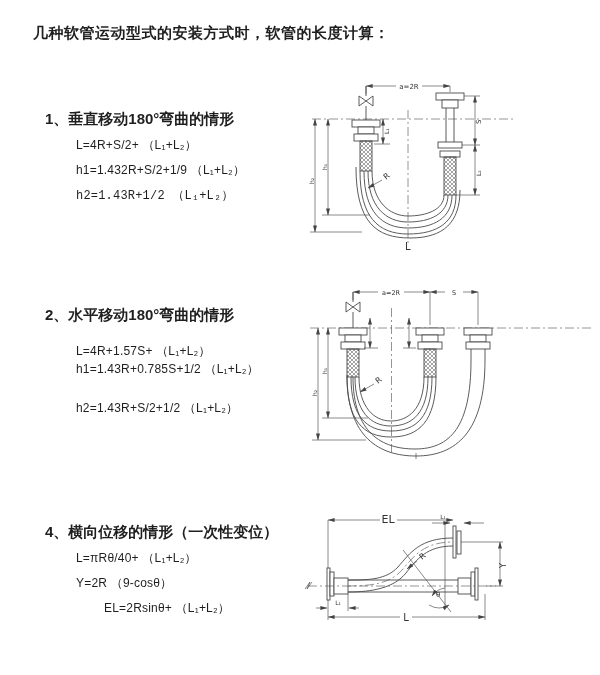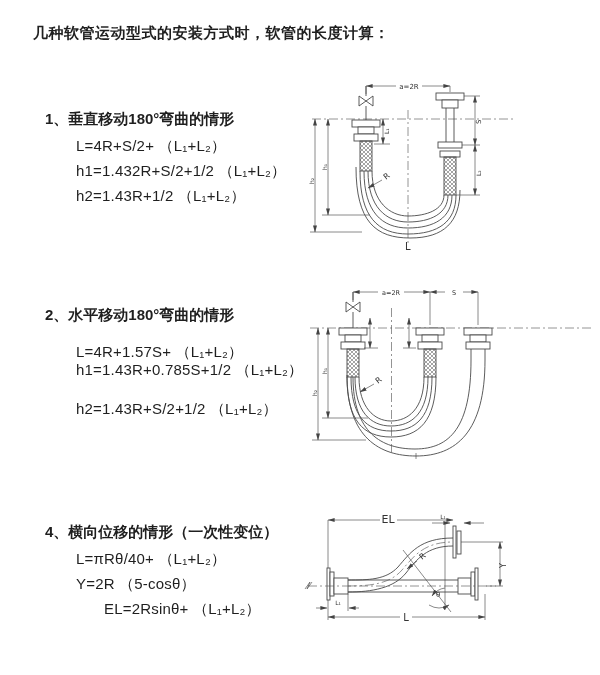--- a/index.html
+++ b/index.html
@@ -4,47 +4,47 @@
 <style>
   html,body{margin:0;padding:0;}
   body{
     width:600px;height:675px;position:relative;overflow:hidden;
     background:#ffffff;color:#1f1f1f;
     font-family:"Liberation Sans","DejaVu Sans",sans-serif;
   }
   .abs{position:absolute;}
   .title{font-size:15px;font-weight:700;letter-spacing:.5px;white-space:nowrap;}
   .heading{font-size:15px;font-weight:700;white-space:nowrap;}
-  .formula{font-size:15px;font-weight:400;letter-spacing:.2px;white-space:nowrap;}
+  .formula{font-size:12px;font-weight:400;letter-spacing:.2px;white-space:nowrap;}
   svg{display:block;}
   svg .ln{stroke:#4a4a4a;stroke-width:.9;fill:none;}
   svg .thin{stroke:#4a4a4a;stroke-width:.65;fill:none;}
   svg .cl{stroke:#5a5a5a;stroke-width:.65;fill:none;stroke-dasharray:9 3 2 3;}
   svg .fl{fill:#ffffff;stroke:#4a4a4a;stroke-width:.9;}
   svg .br{fill:url(#braid);stroke:#4a4a4a;stroke-width:.9;}
   svg text{fill:#333;font-family:"DejaVu Sans","Liberation Sans",sans-serif;}
 </style>
 </head>
 <body>
 
 <div class="abs title" style="left:33px;top:24px;">几种软管运动型式的安装方式时，软管的长度计算：</div>
 
 <div class="abs heading" style="left:45px;top:110px;">1、垂直移动180°弯曲的情形</div>
 <div class="abs formula" style="left:76px;top:137px;">L=4R+S/2+ （L₁+L₂）</div>
-<div class="abs formula" style="left:76px;top:162px;">h1=1.432R+S/2+1/2 （L₁+L₂）</div>
-<div class="abs formula" style="left:76px;top:187px;">h2=1.43R+1/2 （L₁+L₂）</div>
+<div class="abs formula" style="left:76px;top:162px;">h1=1.432R+S/2+1/9 （L₁+L₂）</div>
+<div class="abs formula" style="left:76px;top:187px;font-family:Liberation Mono, monospace;">h2=1.43R+1/2 （L₁+L₂）</div>
 
 <div class="abs heading" style="left:45px;top:306px;">2、水平移动180°弯曲的情形</div>
 <div class="abs formula" style="left:76px;top:333px;margin-top:10px;">L=4R+1.57S+ （L₁+L₂）</div>
 <div class="abs formula" style="left:76px;top:361px;text-align:center;">h1=1.43R+0.785S+1/2 （L₁+L₂）</div>
 <div class="abs formula" style="left:76px;top:400px;">h2=1.43R+S/2+1/2 （L₁+L₂）</div>
 
 <div class="abs heading" style="left:45px;top:523px;">4、横向位移的情形（一次性变位）</div>
 <div class="abs formula" style="left:76px;top:550px;">L=πRθ/40+ （L₁+L₂）</div>
-<div class="abs formula" style="left:76px;top:575px;">Y=2R （5-cosθ）</div>
+<div class="abs formula" style="left:76px;top:575px;">Y=2R （9-cosθ）</div>
 <div class="abs formula" style="left:76px;top:600px;margin-left:28px;">EL=2Rsinθ+ （L₁+L₂）</div>
 
 <svg class="abs" style="left:308px;top:72px;" width="287" height="182" viewBox="0 0 287 182">
   <defs>
     <marker id="ah" markerWidth="8" markerHeight="5" refX="6.6" refY="2" orient="auto" markerUnits="userSpaceOnUse">
       <path d="M0,0 L7,2 L0,4 z" fill="#444"></path>
     </marker>
     <marker id="ahs" markerWidth="8" markerHeight="5" refX="0.4" refY="2" orient="auto" markerUnits="userSpaceOnUse">
       <path d="M7,0 L0,2 L7,4 z" fill="#444"></path>
     </marker>

